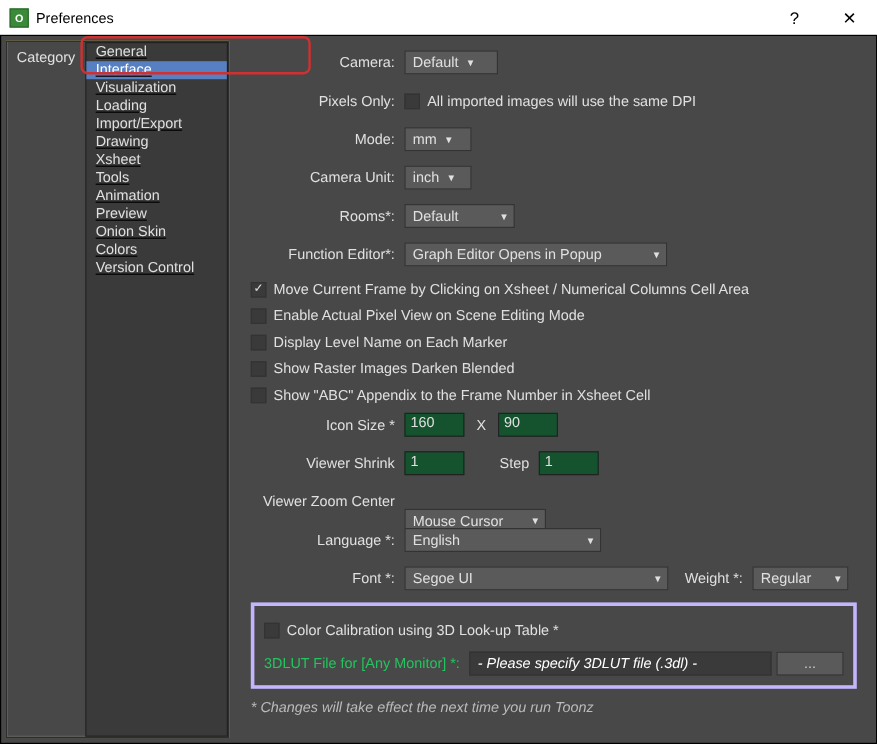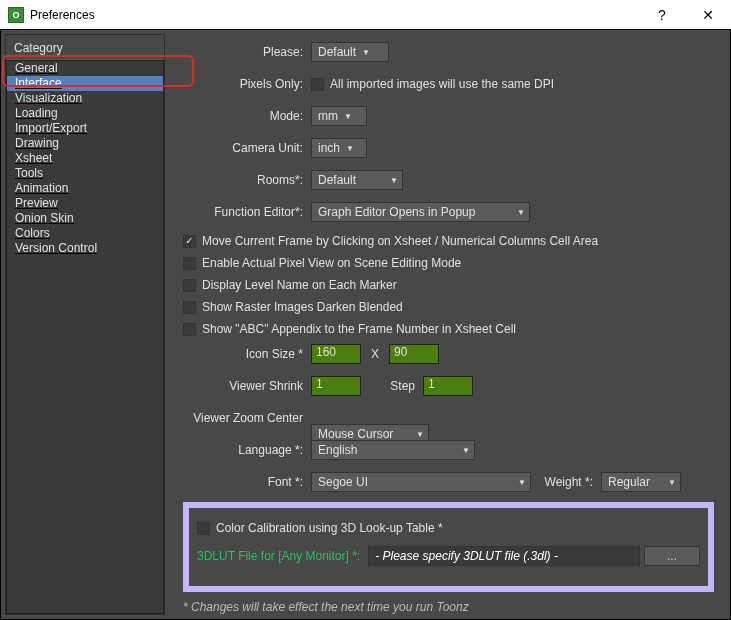--- a/index.html
+++ b/index.html
@@ -3,37 +3,37 @@
 <meta charset="utf-8">
 <style>
   * { box-sizing: border-box; margin: 0; padding: 0; font-family: "Segoe UI", Tahoma, sans-serif; }
   body { background: #484848; width: 731px; height: 620px; overflow: hidden; }
   .titlebar { height: 30px; background: #fff; display: flex; align-items: center; padding: 0 0 0 8px; border-bottom: 1px solid #000; }
   .titlebar .icon { width: 16px; height: 16px; background: #3a8a3a; border: 1px solid #2a6a2a; margin-right: 6px; display:flex; align-items:center; justify-content:center; }
   .titlebar .icon span { color:#fff; font-size:9px; font-weight:bold; }
   .titlebar .title { flex: 1; font-size: 12px; color: #000; }
   .titlebar .btn { width: 46px; height: 30px; display: flex; align-items: center; justify-content: center; font-size: 14px; color: #000; }
   .content { position: absolute; top:30px; left:0; right:0; bottom:0; background:#484848; border:1px solid #000; border-top:none; display:flex; padding:4px; }
-  .cat-panel { width: 160px; background:#fde047; border:1px solid #2e2e2e; display:flex; flex-direction:column; }
+  .cat-panel { width: 186px; background:#fde047; border:1px solid #2e2e2e; display:flex; flex-direction:row; }
   .cat-head { color:#e0e0e0; font-size:12px; padding:6px 8px 4px; border-bottom:1px solid #5a5a5a; background:#484848; }
   .cat-list { background:#3a3a3a; flex:1; border:1px solid #222; margin:0; position:relative;text-decoration:underline; }
   .cat-item { color:#e0e0e0; font-size:12px; padding:0 8px; height:15px; line-height:15px; cursor:pointer; }
   .cat-item.sel { background:#5680c2; color:#fff; }
   .highlight-ring { position:absolute; border:2px solid #d03030; border-radius:6px; pointer-events:none; }
   .main { flex:1; padding:4px 12px 4px 18px; color:#e0e0e0; font-size:12px; overflow:hidden; }
   .row { display:flex; align-items:center; height:28px; margin-bottom:4px; }
   .row .label { width:128px; text-align:right; padding-right:8px; white-space:nowrap; }
   .combo { background:#5a5a5a; border:1px solid #333; height:20px; display:flex; align-items:center; padding:0 4px 0 6px; color:#e0e0e0; cursor:pointer; }
   .combo .caret { margin-left:6px; font-size:8px; }
-  .numfield, .textfield { background:#4d7c0f; border:1px solid #222; height:20px; color:#e0e0e0; padding:0 4px; }
+  .numfield, .textfield { background:#14532d; border:1px solid #222; height:20px; color:#e0e0e0; padding:0 4px; }
   .checkbox { width:13px; height:13px; border:1px solid #333; background:#3a3a3a; margin-right:6px; display:inline-flex; align-items:center; justify-content:center; flex-shrink:0; }
   .checkbox.checked::after { content:"✓"; color:#e0e0e0; font-size:10px; line-height:1; }
   .chkrow { display:flex; align-items:center; height:22px; padding-left:0; }
   .chkrow .chklabel { color:#e0e0e0; }
-  .group { border:6px solid #c4b5fd; padding:8px 8px 18px; margin-top:6px; position:relative; }
+  .group { border:3px solid #c4b5fd; padding:8px 8px 6px; margin-top:6px; position:relative; }
   .group .grow { display:flex; align-items:center; height:24px; }
   .grayfield { background:#3a3a3a; border:1px solid #333; height:20px; color:#ffffff; padding:0 6px; flex:1; display:flex; align-items:center; font-style:italic; }
   .browsebtn { background:#5a5a5a; border:1px solid #333; height:20px; width:56px; margin-left:4px; display:flex; align-items:center; justify-content:center; color:#ccc; }
   .footnote { font-style:italic; color:#bbb; font-size:12px; padding-left:0; margin-top:8px; }
 </style>
 </head>
 <body>
 
 <div class="titlebar">
   <div class="icon">
@@ -60,21 +60,21 @@
       <div class="cat-item">Preview</div>
       <div class="cat-item">Onion Skin</div>
       <div class="cat-item">Colors</div>
       <div class="cat-item">Version Control</div>
       <div class="highlight-ring" style="left:-5px; top:-6px; width:192px; height:32px;"></div>
     </div>
   </div>
 
   <div class="main">
     <div class="row">
-      <div class="label">Please:</div>
+      <div class="label">Camera:</div>
       <div class="combo" style="width:78px;">
         <span>Default</span>
           <span class="caret">▼</span>
       </div>
     </div>
 
     <div class="row">
       <div class="label">Pixels Only:</div>
       <span class="checkbox"></span>
       <span>All imported images will use the same DPI</span>

